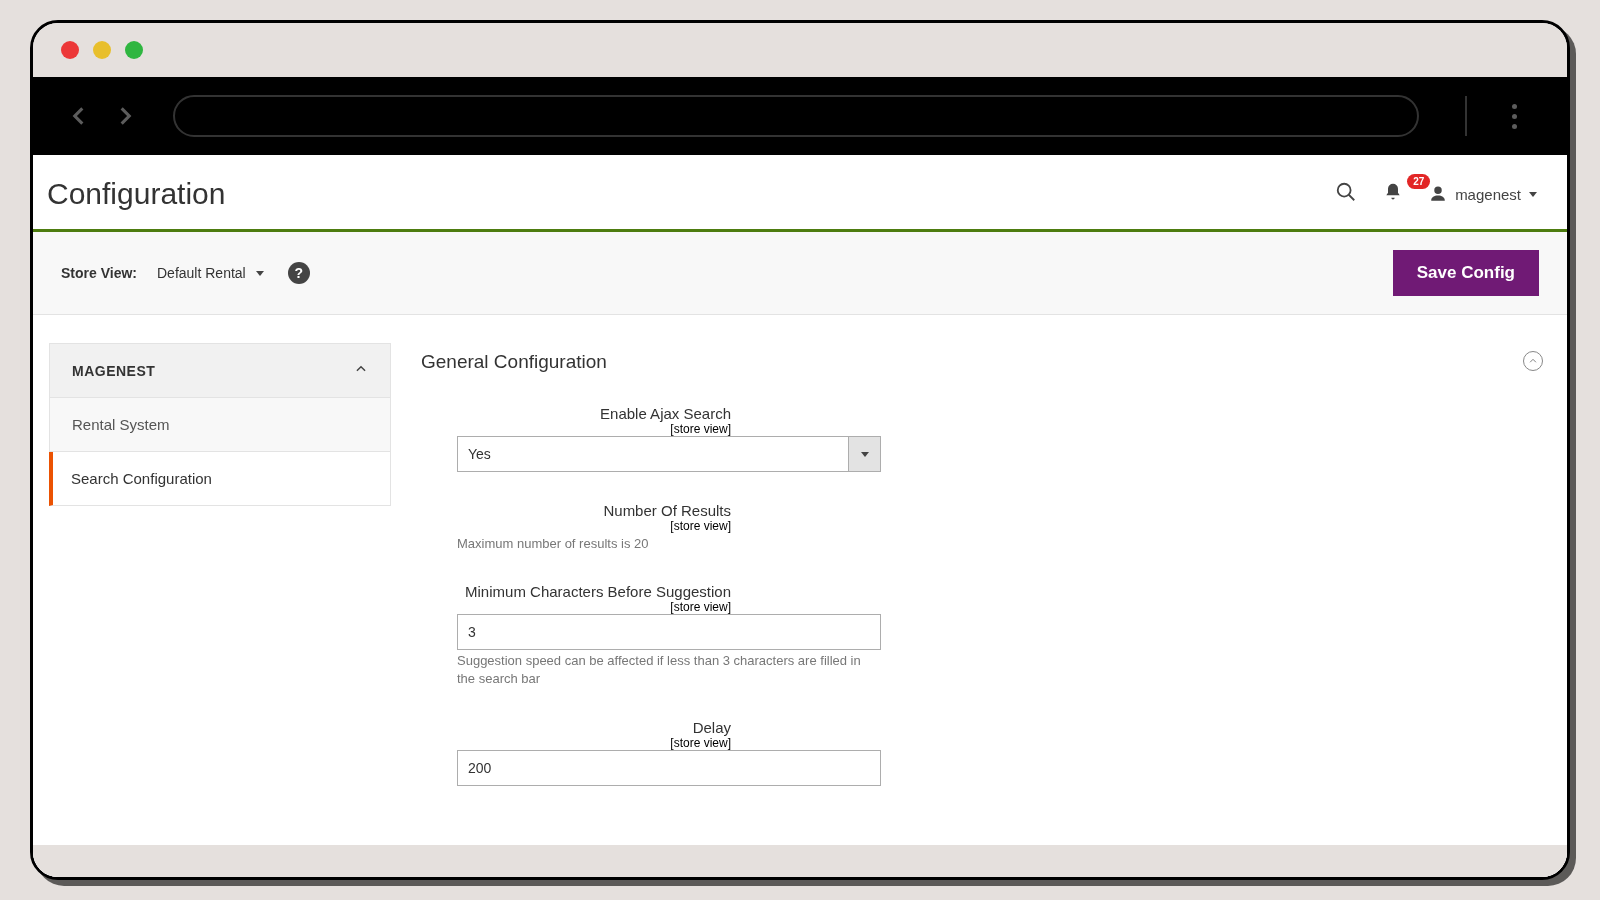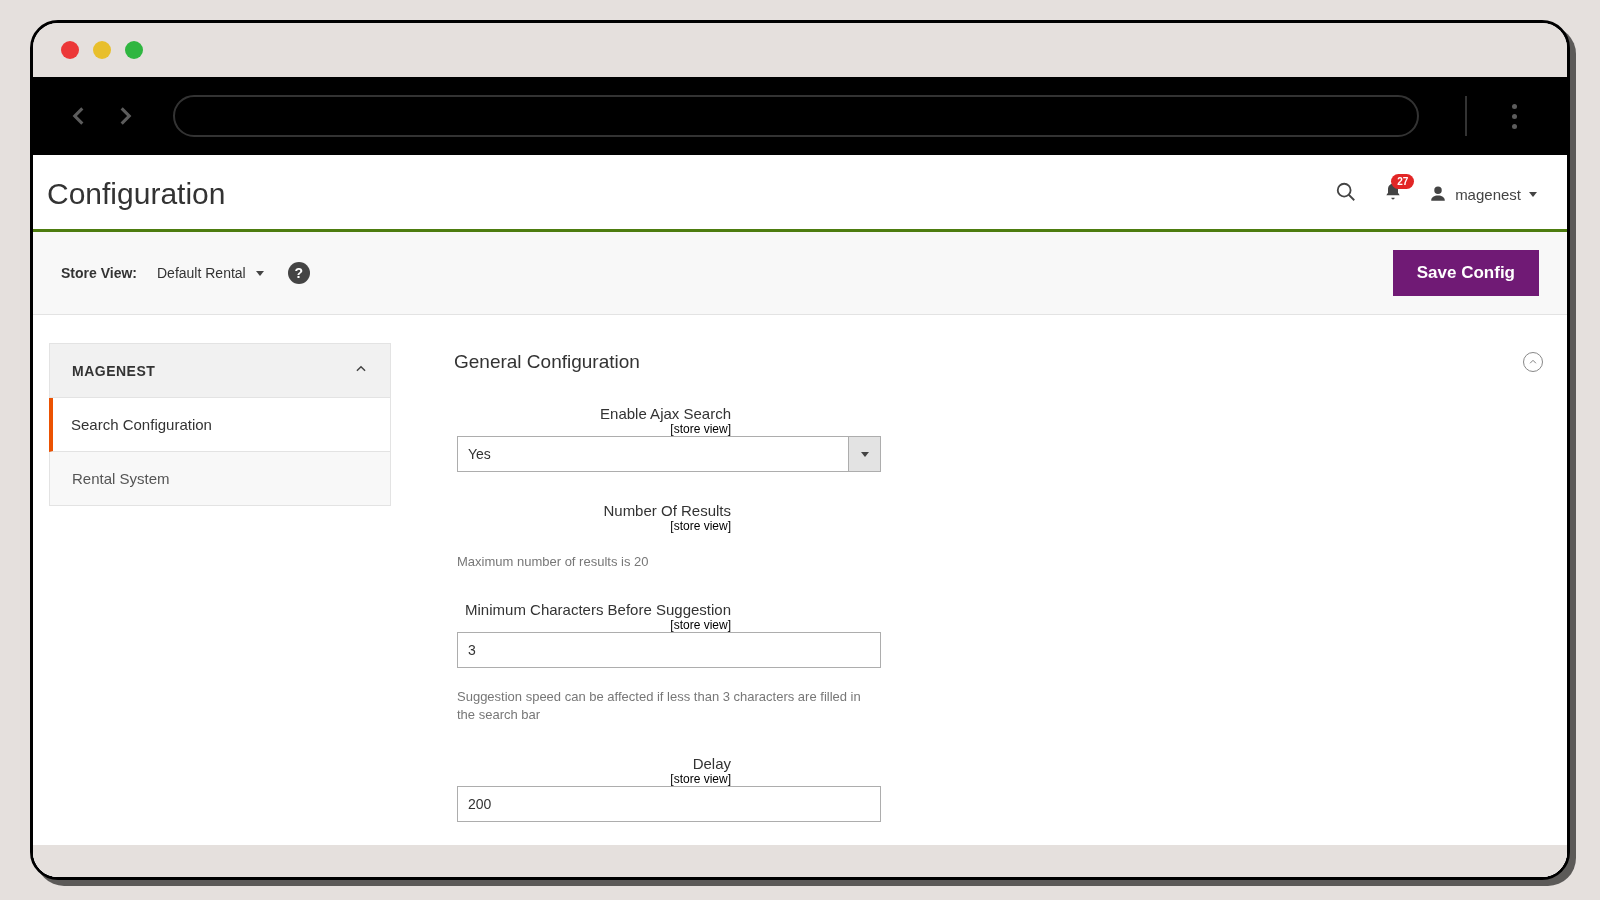--- a/index.html
+++ b/index.html
@@ -97,21 +97,21 @@
     align-items: center;
     gap: 26px;
   }
   .search-ico svg { width:22px; height:22px; stroke:#444; stroke-width:2; fill:none; }
   .bell {
     position: relative;
   }
   .bell svg { width:20px; height:20px; fill:#444; }
   .badge {
     position: absolute;
-    top: -8px; left: 8px;
+    top: -8px; left: 24px;
     background: #e22626;
     color: #fff;
     font-size: 10px;
     font-weight: 600;
     padding: 1px 6px;
     border-radius: 9px;
     line-height: 13px;
   }
   .user-block {
     display: flex; align-items: center; gap: 8px; color:#444; font-size:15px;
@@ -188,23 +188,21 @@
     border-left:4px solid #eb5202;
     padding-left:18px;
     color:#333;
   }
   .config-area {
     flex:1;
     padding-left: 30px;
   }
   .section-head {
     display:flex;
-    align-items:center;
     padding: 8px 0 26px 0;
-    margin-left: 33px;
   }
   .section-title {
     font-size:19px;
     color:#333;
     font-weight:500;
   }
   .collapse-ico {
     margin-left:auto;
     width:20px; height:20px;
     border:1px solid #888;
@@ -247,21 +245,21 @@
   .sel-val {
     flex:1; padding:0 10px; display:flex; align-items:center; font-size:14px; color:#333;
   }
   .sel-btn {
     width:32px; background:#e3e3e3; border-left:1px solid #adadad;
     display:flex; align-items:center; justify-content:center;
   }
   .help-text {
     font-size:13px;
     color:#777;
-    margin-top:20px;
+    margin-top:2px;
     line-height:1.4;
   }
   .footer-strip {
     height: 32px;
     background: #e5e0dd;
     flex-shrink:0;
   }
 </style>
 </head>
 <body>
@@ -335,25 +333,25 @@
 
       <div class="sidebar">
         <div class="sb-group">
           <span>MAGENEST</span>
           <span class="chev">
             <svg viewBox="0 0 24 24">
                 <polyline points="5 15 12 8 19 15"></polyline>
               </svg>
           </span>
         </div>
+        <div class="sb-item">
+          <span>Rental System</span>
+        </div>
         <div class="sb-item active">
           <span>Search Configuration</span>
-        </div>
-        <div class="sb-item">
-          <span>Rental System</span>
         </div>
       </div>
 
       <div class="config-area">
         <div class="section-head">
           <span class="section-title">General Configuration</span>
           <span class="collapse-ico">
             <svg viewBox="0 0 24 24">
                 <polyline points="5 15 12 8 19 15"></polyline>
               </svg>

